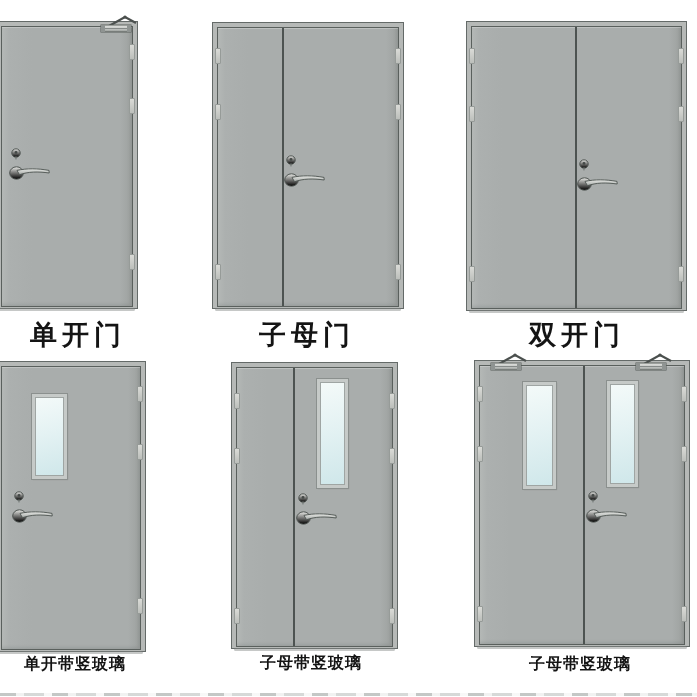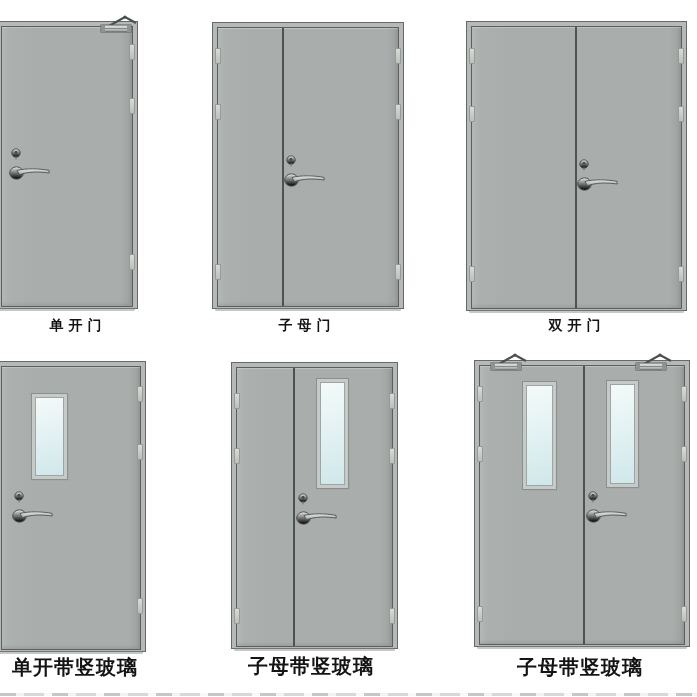--- a/index.html
+++ b/index.html
@@ -41,22 +41,22 @@
     box-shadow:0 0 0 1px #8b908e, inset 0 0 0 1px #9fa5a3, 1px 1px 1px rgba(100,105,103,.35);
     background:linear-gradient(165deg,var(--glass-highlight,#f4faf9) 0%, #e4f2f3 45%, var(--glass,#cfe7ea) 100%);
   }
 
   .hw, .closer { position:absolute; overflow:visible; }
 
   .door-label {
     position:absolute; transform:translateX(-50%);
     color:var(--label-text,#141414); white-space:nowrap;
   }
-  .row1 { font-size:14px; letter-spacing:5px; font-weight:600; }
-  .row2 { font-size:20px; letter-spacing:1px; font-weight:600; }
+  .row1 { font-size:27px; letter-spacing:5px; font-weight:600; }
+  .row2 { font-size:16px; letter-spacing:1px; font-weight:600; }
 
   .scan-edge {
     position:absolute; left:0; top:693px; width:697px; height:3px;
     background:repeating-linear-gradient(90deg,
       rgba(186,190,188,.85) 0 16px, rgba(214,217,215,.35) 16px 24px,
       rgba(197,201,199,.7) 24px 44px, rgba(224,226,224,.25) 44px 52px);
   }
   .defs { position:absolute; width:0; height:0; }
 </style>
 </head>

